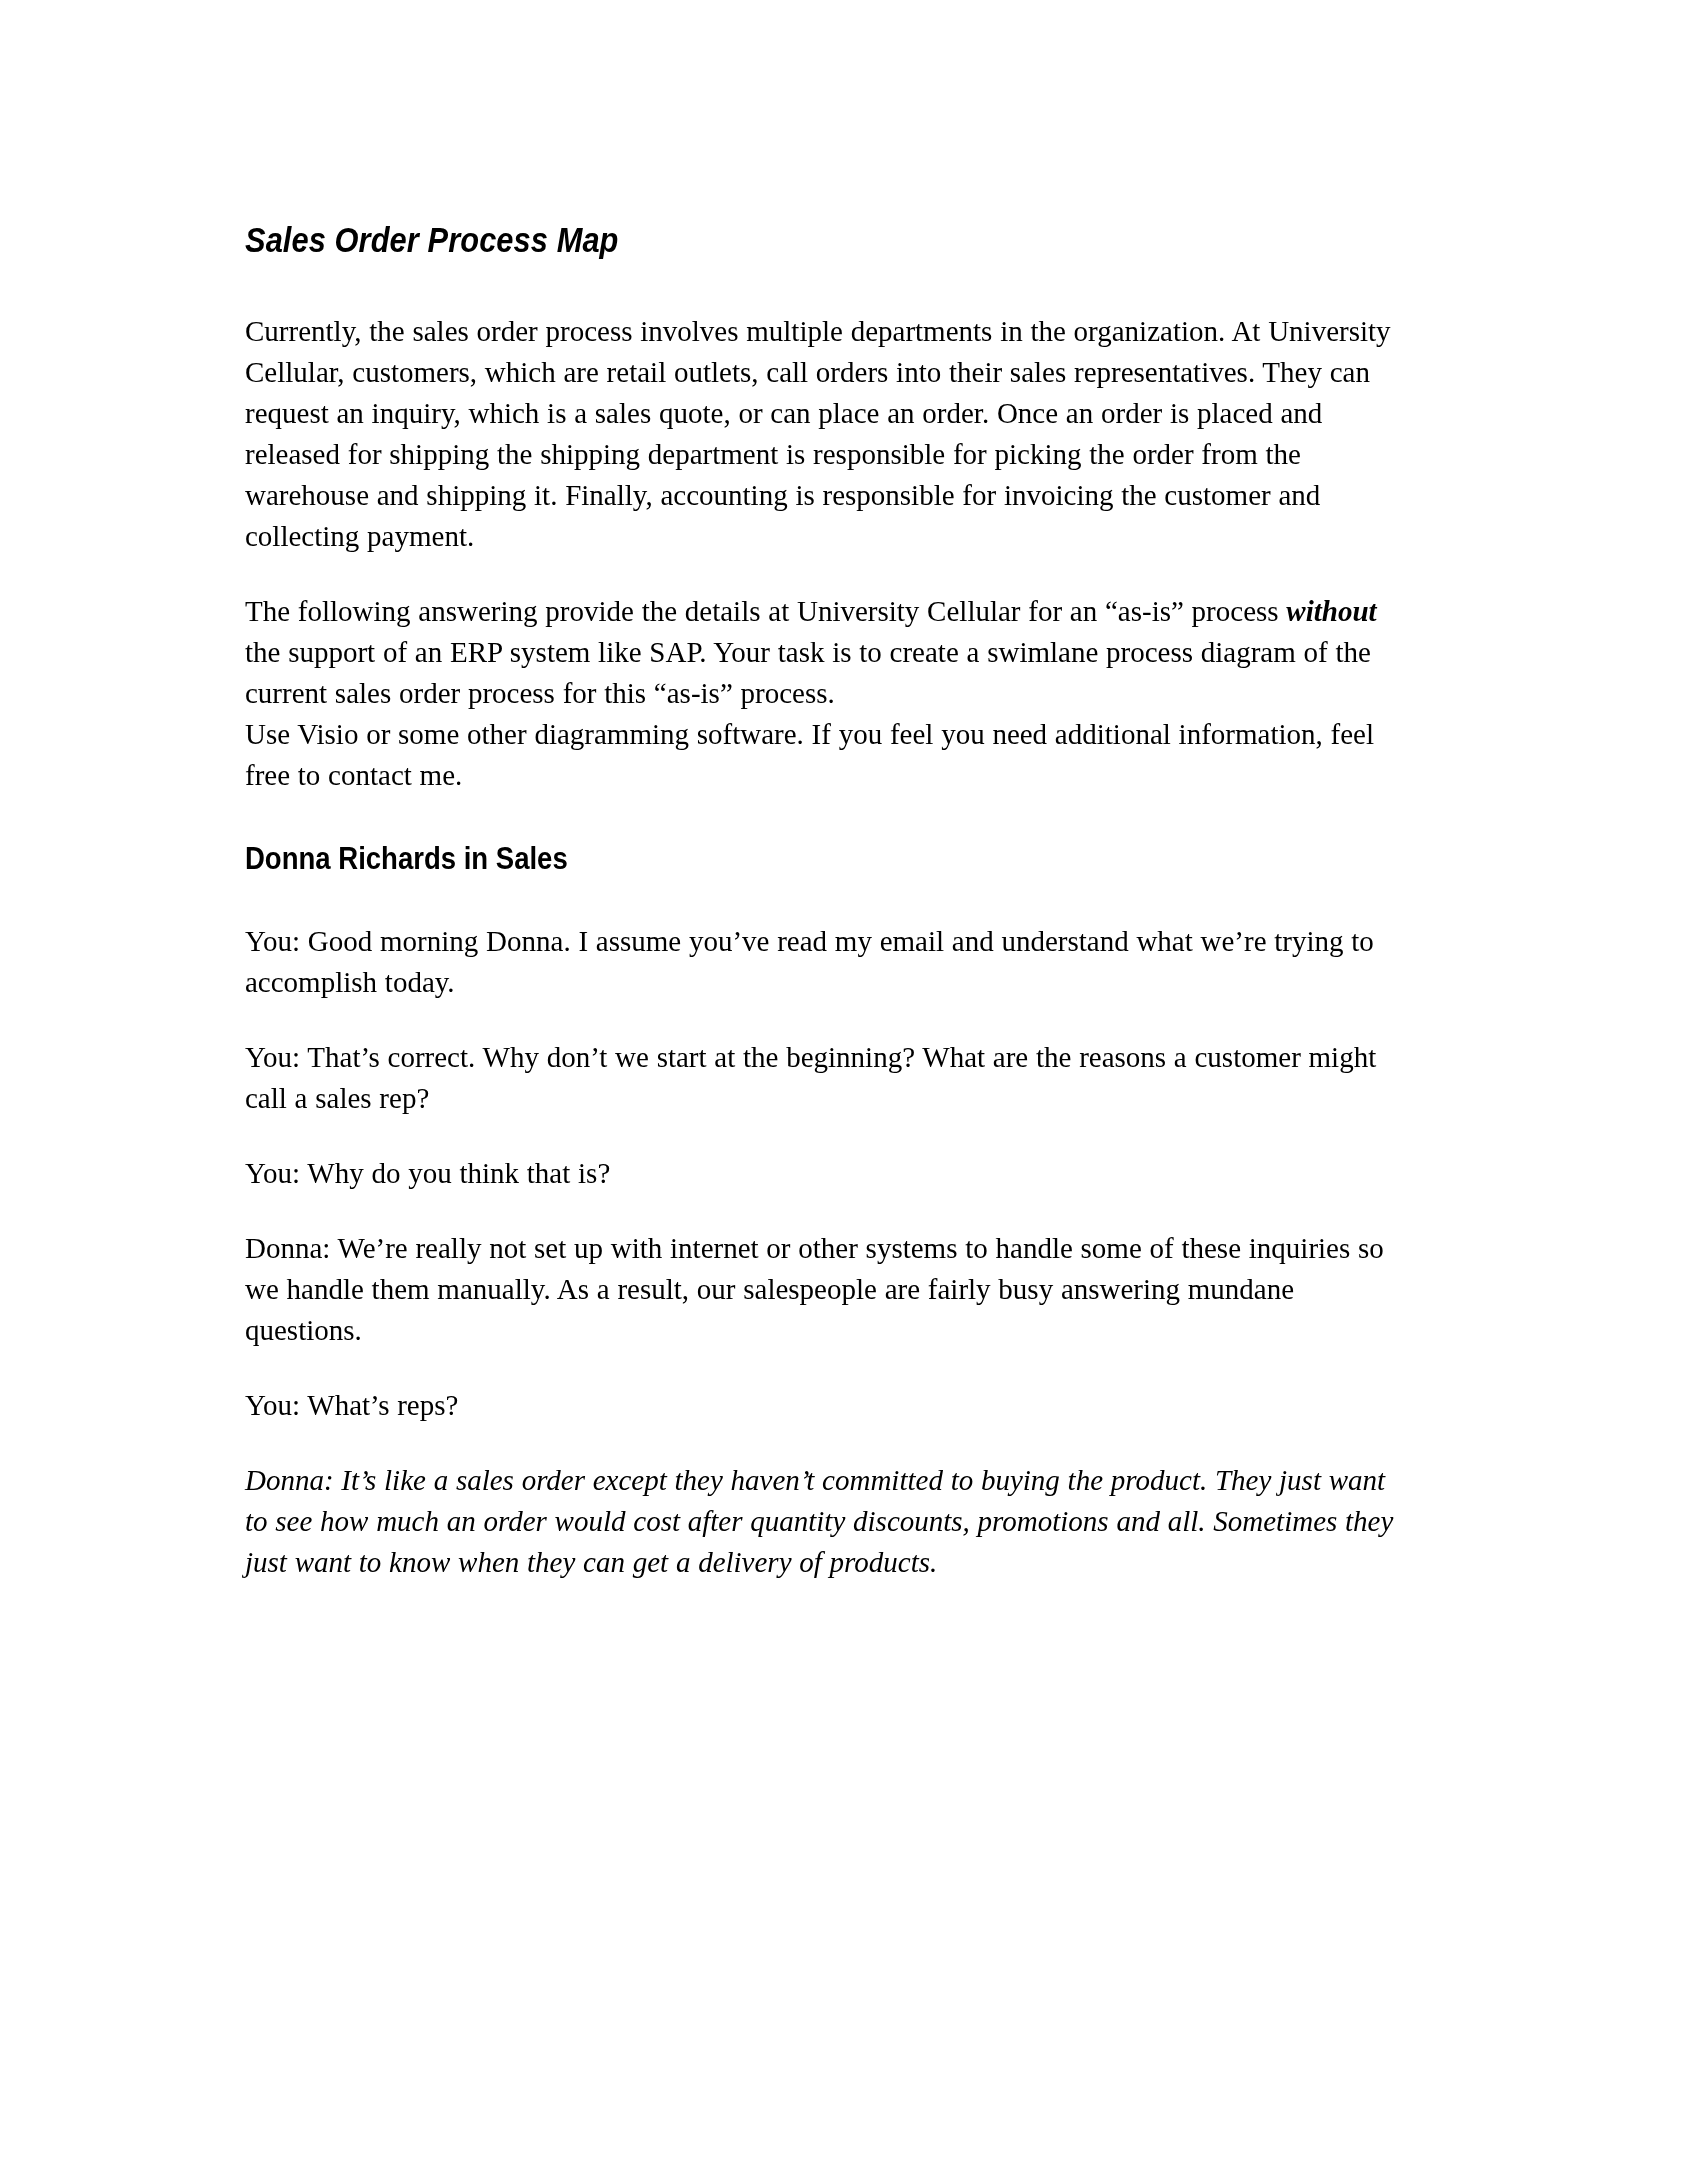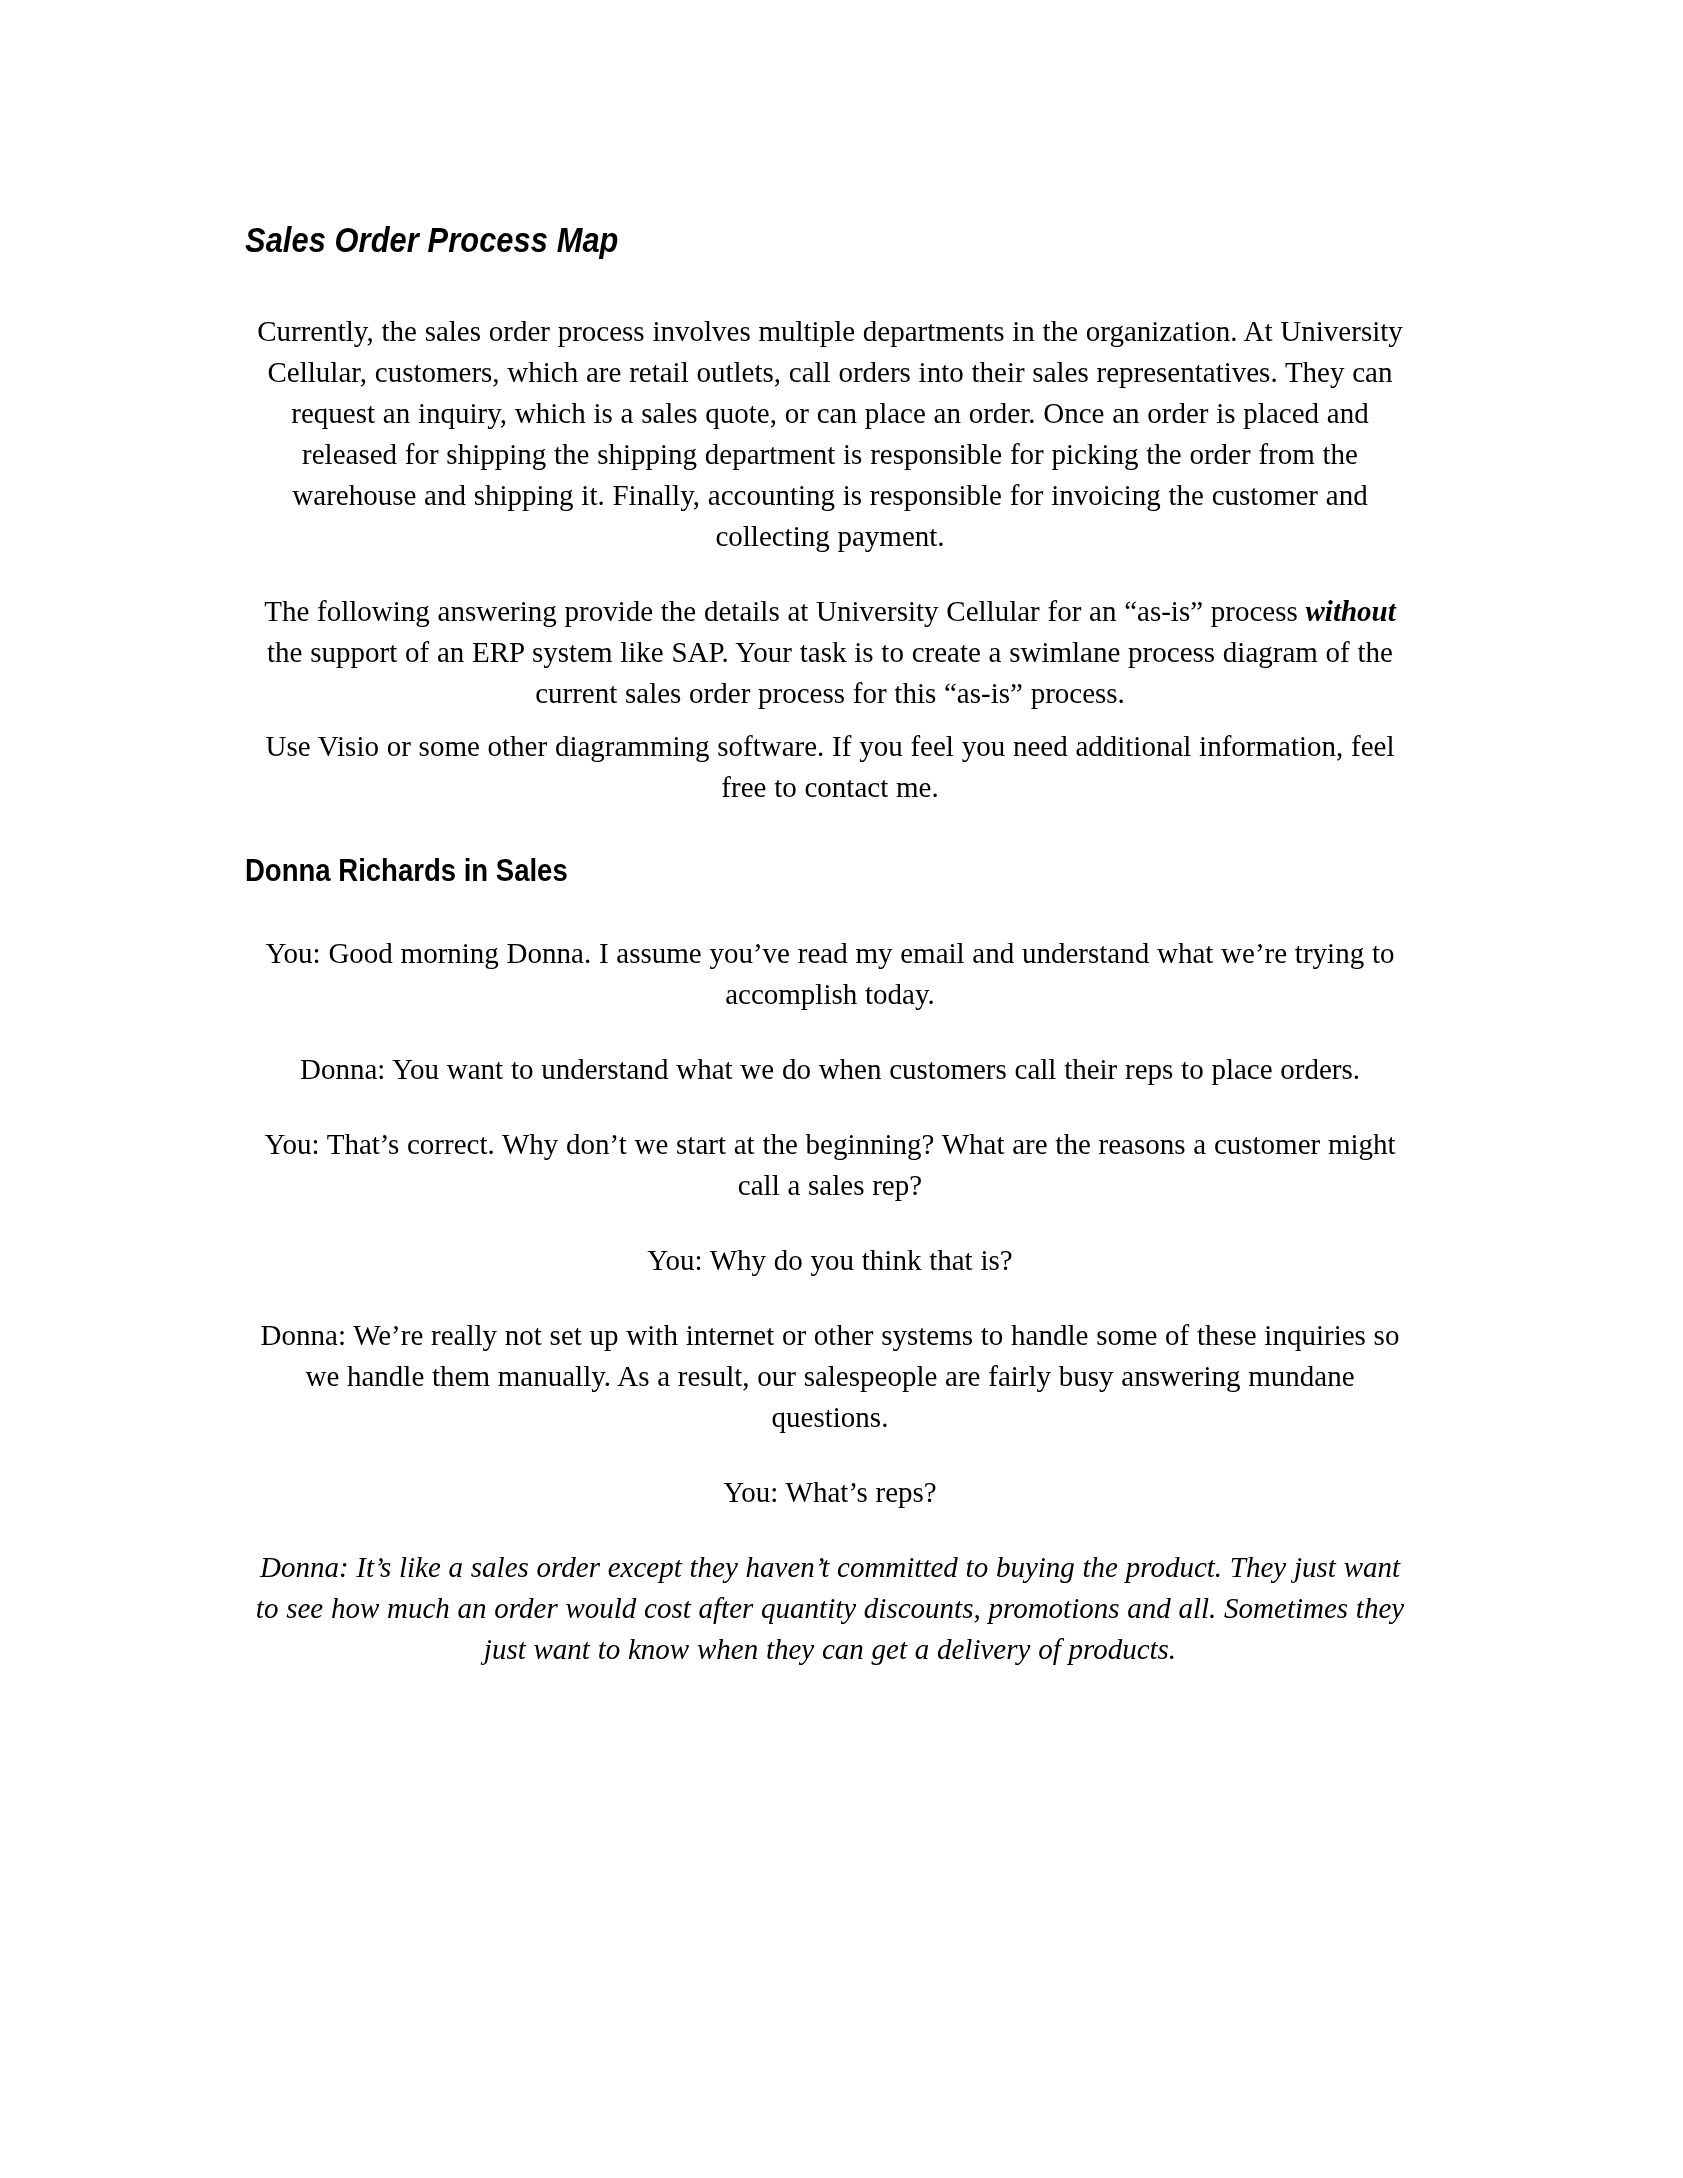--- a/index.html
+++ b/index.html
@@ -62,22 +62,22 @@
     transform: scaleX(0.86);
     transform-origin: left center;
     white-space: nowrap;
   }
 
   
   .para {
     font-family: "Liberation Serif", "DejaVu Serif", serif;
     font-size: 29px;
     line-height: 41px;
-    margin: 12px 0 34px 0;
-    text-align: center;
+    margin: 0 0 34px 0;
+    text-align: left;
     word-spacing: 0.5px;
   }
   .para:last-child { margin-bottom: 0; font-style: italic; }
 
   
   .para.tight { margin-bottom: 0; }
 
   .bi {
     font-weight: bold;
     font-style: italic;
@@ -101,21 +101,20 @@
 
     <p class="para tight">
       <span>The following answering provide the details at University Cellular for an “as-is” process </span><span class="bi">without</span><span> the support of an ERP system like SAP.  Your task is to create a swimlane process diagram of the current sales order process for this “as-is” process.</span>
     </p>
 
     <p class="para">Use Visio or some other diagramming software.  If you feel you need additional information, feel free to contact me.</p>
 
     <h2 class="section-heading">Donna Richards in Sales</h2>
 
     <p class="para">You: Good morning Donna.  I assume you’ve read my email and understand what we’re trying to accomplish today.</p>
-    <p class="para">Donna: You want to understand what we do when customers call their reps to place orders.</p>
     <p class="para">You: That’s correct.  Why don’t we start at the beginning?  What are the reasons a customer might call a sales rep?</p>
     <p class="para">You: Why do you think that is?</p>
     <p class="para">Donna: We’re really not set up with internet or other systems to handle some of these inquiries so we handle them manually.  As a result, our salespeople are fairly busy answering mundane questions.</p>
     <p class="para">You: What’s reps?</p>
     <p class="para">Donna: It’s like a sales order except they haven’t committed to buying the product.  They just want to see how much an order would cost after quantity discounts, promotions and all.  Sometimes they just want to know when they can get a delivery of products.</p>
 
   </div>
 </div>
 
 

